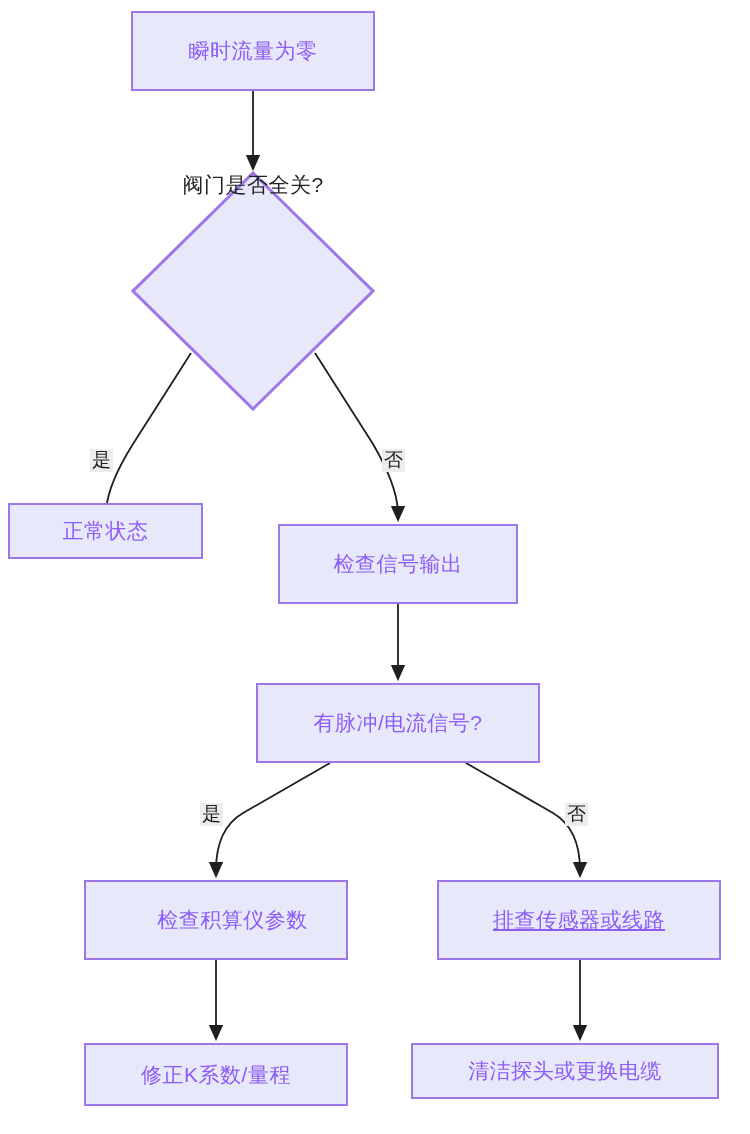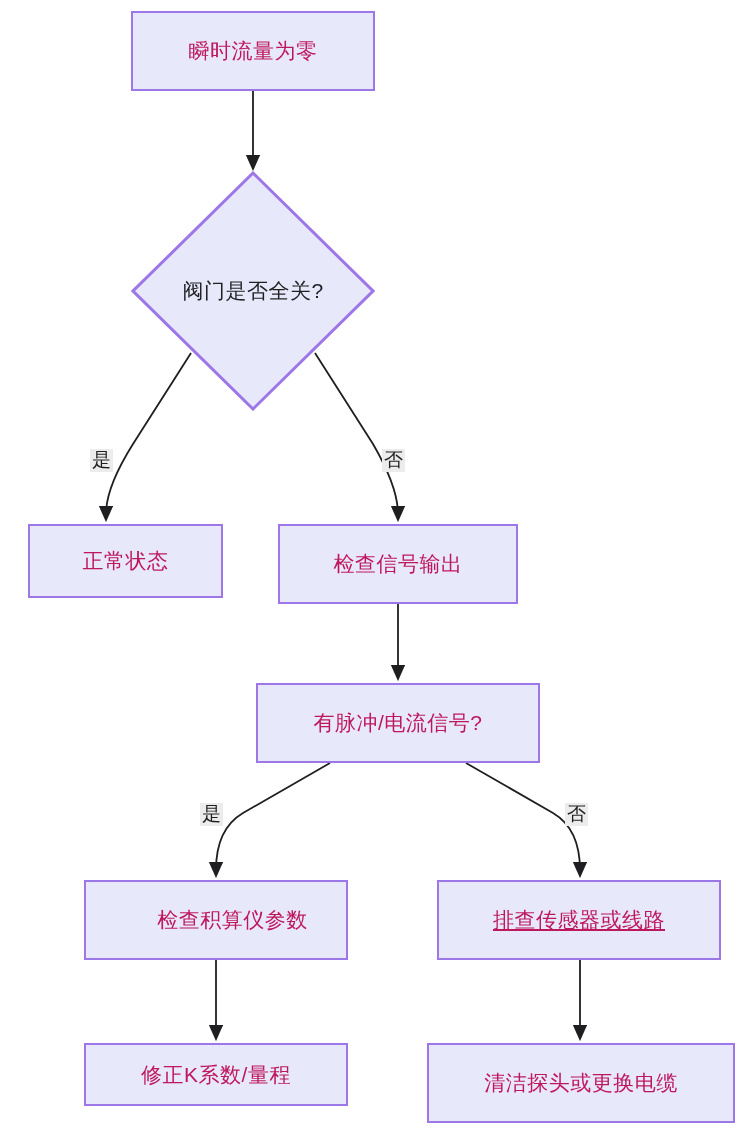--- a/index.html
+++ b/index.html
@@ -26,31 +26,30 @@
     pointer-events: none;
   }
   .node {
     position: absolute;
     box-sizing: border-box;
     display: flex;
     align-items: center;
     justify-content: center;
     background: #e8e8fb;
     border: 2px solid #9d76e8;
-    color: #be185d;
+    color: #8b5cf6;
     font-size: 21px;
     line-height: 1.2;
     letter-spacing: 0.5px;
     white-space: nowrap;
   }
   .node-diamond {
     position: absolute;
     box-sizing: border-box;
     display: flex;
-    align-items: center;
     justify-content: center;
     color: #1f1f22;
     font-size: 21px;
     letter-spacing: 0.5px;
     white-space: nowrap;
     background: transparent;
     border: none;
   }
   .node-diamond .diamond-shape {
     position: absolute;
@@ -106,21 +105,21 @@
     <span>瞬时流量为零</span>
   </div>
 
   <div class="node-diamond" style="left:131px; top:171px; width:244px; height:240px;">
     <svg class="diamond-shape" viewBox="0 0 244 240" preserveAspectRatio="none" xmlns="http://www.w3.org/2000/svg">
       <polygon points="122,2 242,120 122,238 2,120" fill="#e8e8fb" stroke="#9d76e8" stroke-width="3"></polygon>
     </svg>
     <span class="diamond-label">阀门是否全关?</span>
   </div>
 
-  <div class="node" style="left:8px; top:524px; width:195px; height:74px;margin-left:20px;">
+  <div class="node" style="left:8px; top:503px; width:195px; height:56px;">
     <span>正常状态</span>
   </div>
 
   <div class="node" style="left:278px; top:524px; width:240px; height:80px;justify-content:center;">
     <span>检查信号输出</span>
   </div>
 
   <div class="node" style="left:256px; top:683px; width:284px; height:80px;">
     <span>有脉冲/电流信号?</span>
   </div>
@@ -130,21 +129,21 @@
   </div>
 
   <div class="node" style="left:437px; top:880px; width:284px; height:80px;text-decoration:underline;">
     <span>排查传感器或线路</span>
   </div>
 
   <div class="node" style="left:84px; top:1043px; width:264px; height:63px;">
     <span>修正K系数/量程</span>
   </div>
 
-  <div class="node" style="left:427px; top:1043px; width:308px; height:80px;">
+  <div class="node" style="left:411px; top:1043px; width:308px; height:56px;">
     <span>清洁探头或更换电缆</span>
   </div>
 
   <div class="edge-label" style="left:90px; top:449px;">是</div>
 
   <div class="edge-label" style="left:382px; top:449px;">否</div>
 
   <div class="edge-label" style="left:200px; top:803px;">是</div>
 
   <div class="edge-label" style="left:565px; top:803px;">否</div>

